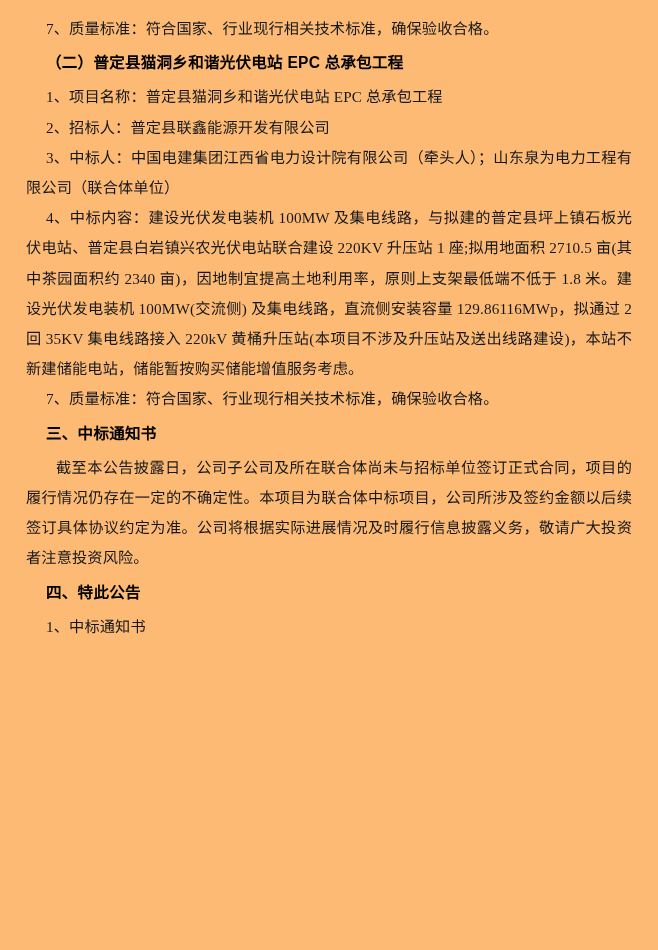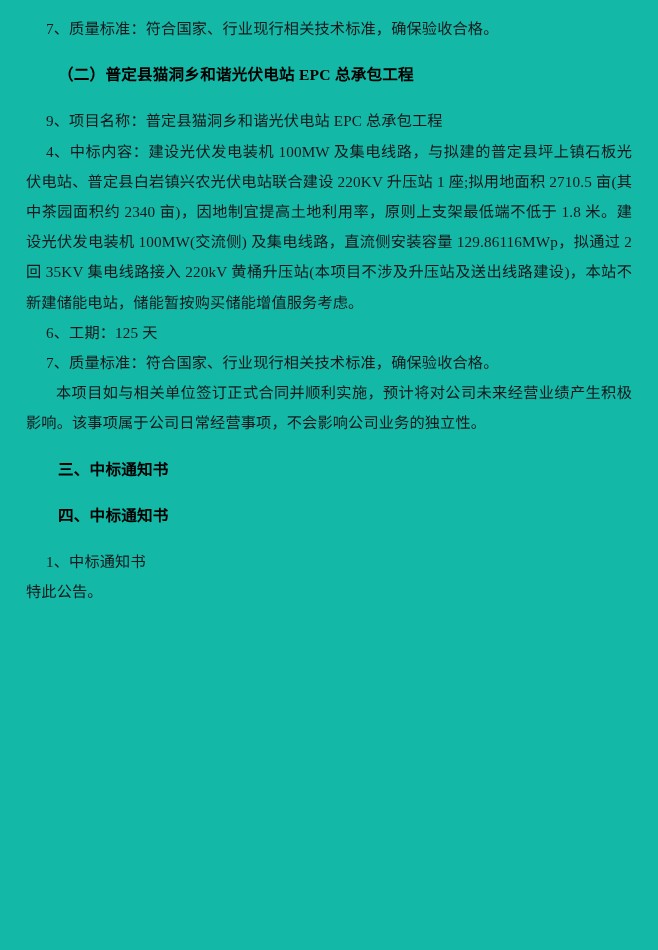--- a/index.html
+++ b/index.html
@@ -14,21 +14,21 @@
     overflow: hidden;
     font-family: "Liberation Serif", "DejaVu Serif", serif;
     color: #1a1a1a;
     -webkit-font-smoothing: antialiased;
   }
 
   .page {
     position: relative;
     width: 658px;
     height: 950px;
-    background: #14b8a6;
+    background: #fdba74;
     box-sizing: border-box;
     padding: 14px 26px 0 26px;
   }
 
   
   .para {
     font-size: 15.2px;
     line-height: 30.2px;
     text-align: justify;
     text-justify: inter-ideograph;
@@ -53,55 +53,55 @@
   .item-flush {
     text-indent: 0;
   }
 
   
   .heading {
     font-size: 15.6px;
     line-height: 30.2px;
     font-weight: bold;
     color: #000000;
-    margin: 16px;
+    margin: 4px;
     padding: 0;
     text-indent: 16px;
     letter-spacing: 0.2px;
-    font-family: Liberation Serif, serif;
+    font-family: Liberation Sans, sans-serif;
   }
   .heading.sub {
     text-indent: 16px;
   }
 </style>
 </head>
 <body>
 
 <div class="page">
 
   <p class="para item">7、质量标准：符合国家、行业现行相关技术标准，确保验收合格。</p>
 
   <p class="heading sub">（二）普定县猫洞乡和谐光伏电站 EPC 总承包工程</p>
 
-  <p class="para item">9、项目名称：普定县猫洞乡和谐光伏电站 EPC 总承包工程</p>
+  <p class="para item">1、项目名称：普定县猫洞乡和谐光伏电站 EPC 总承包工程</p>
 
+  <p class="para item">2、招标人：普定县联鑫能源开发有限公司</p>
 
+  <p class="para item">3、中标人：中国电建集团江西省电力设计院有限公司（牵头人）；山东泉为电力工程有限公司（联合体单位）</p>
 
   <p class="para item">4、中标内容：建设光伏发电装机 100MW 及集电线路，与拟建的普定县坪上镇石板光伏电站、普定县白岩镇兴农光伏电站联合建设 220KV 升压站 1 座;拟用地面积  2710.5 亩(其中茶园面积约  2340 亩)，因地制宜提高土地利用率，原则上支架最低端不低于 1.8 米。建设光伏发电装机 100MW(交流侧) 及集电线路，直流侧安装容量 129.86116MWp，拟通过 2 回 35KV 集电线路接入 220kV 黄桶升压站(本项目不涉及升压站及送出线路建设)，本站不新建储能电站，储能暂按购买储能增值服务考虑。</p>
 
 
-  <p class="para item">6、工期：125 天</p>
 
   <p class="para item">7、质量标准：符合国家、行业现行相关技术标准，确保验收合格。</p>
 
 
-  <p class="para body-para">本项目如与相关单位签订正式合同并顺利实施，预计将对公司未来经营业绩产生积极影响。该事项属于公司日常经营事项，不会影响公司业务的独立性。</p>
 
   <p class="heading">三、中标通知书</p>
 
+  <p class="para body-para">截至本公告披露日，公司子公司及所在联合体尚未与招标单位签订正式合同，项目的履行情况仍存在一定的不确定性。本项目为联合体中标项目，公司所涉及签约金额以后续签订具体协议约定为准。公司将根据实际进展情况及时履行信息披露义务，敬请广大投资者注意投资风险。</p>
 
-  <p class="heading">四、中标通知书</p>
+  <p class="heading">四、特此公告</p>
 
   <p class="para item">1、中标通知书</p>
 
-  <p class="para item-flush">特此公告。</p>
 
 </div>
 
 </body></html>

